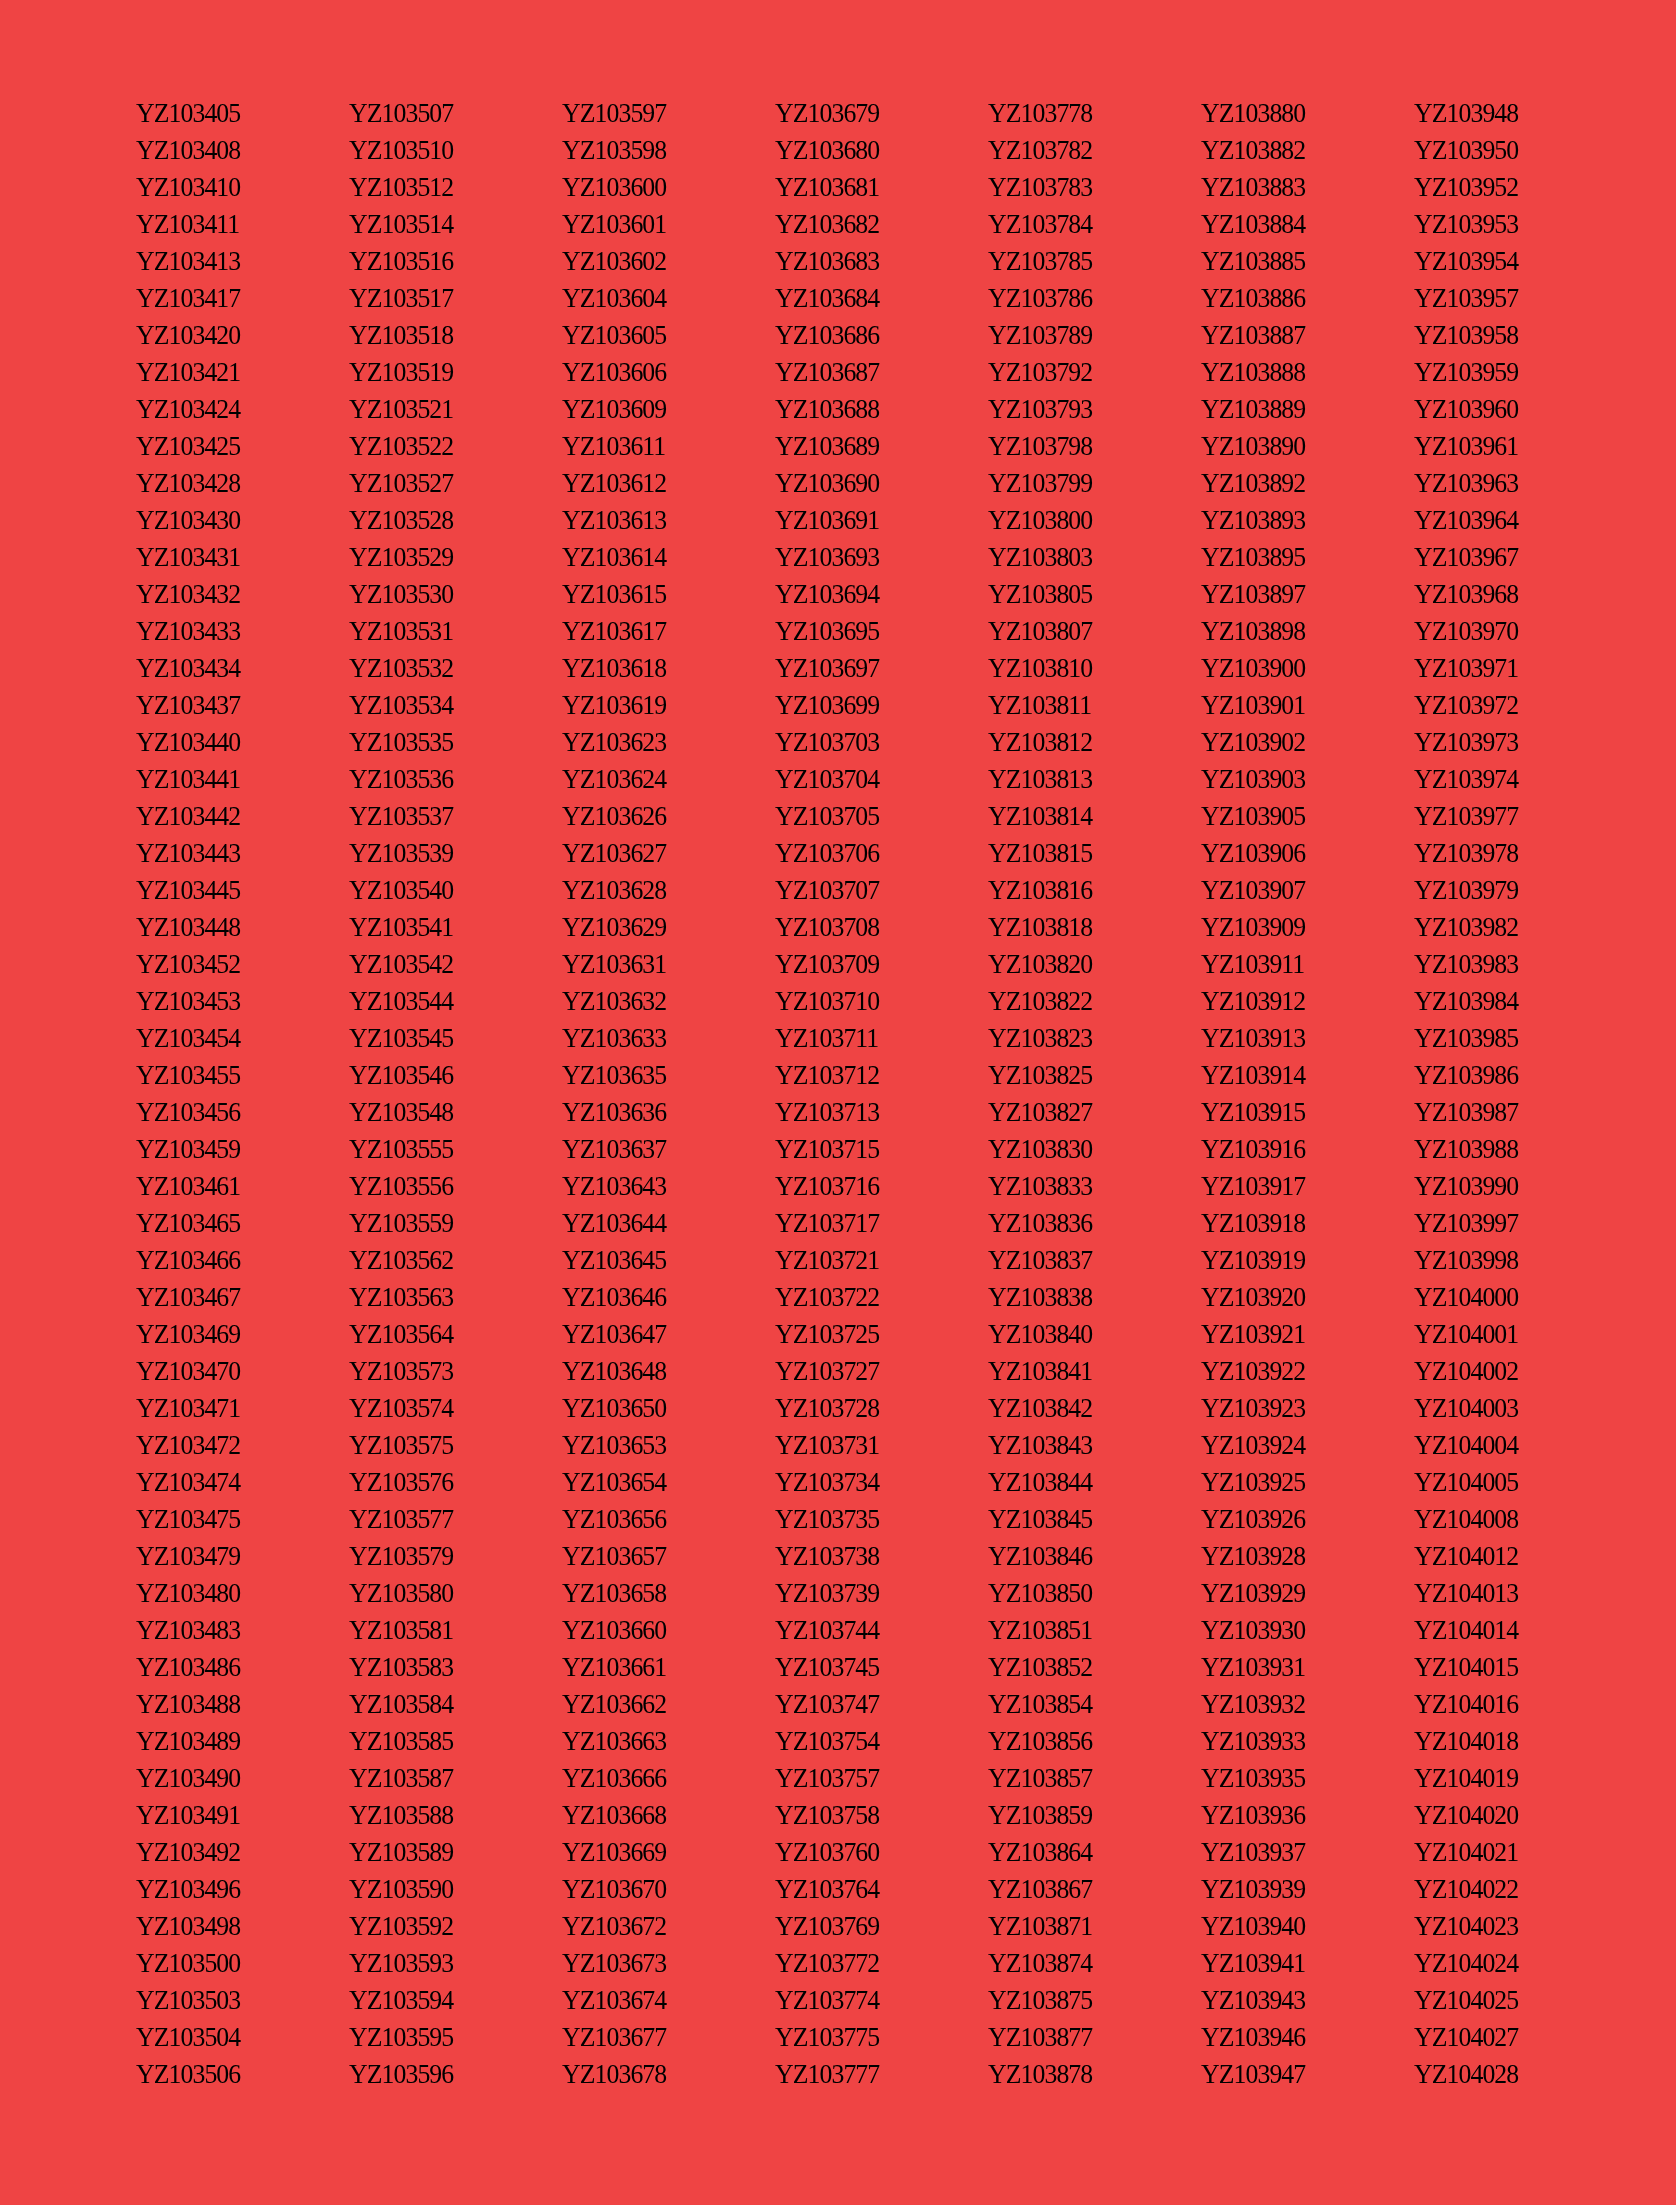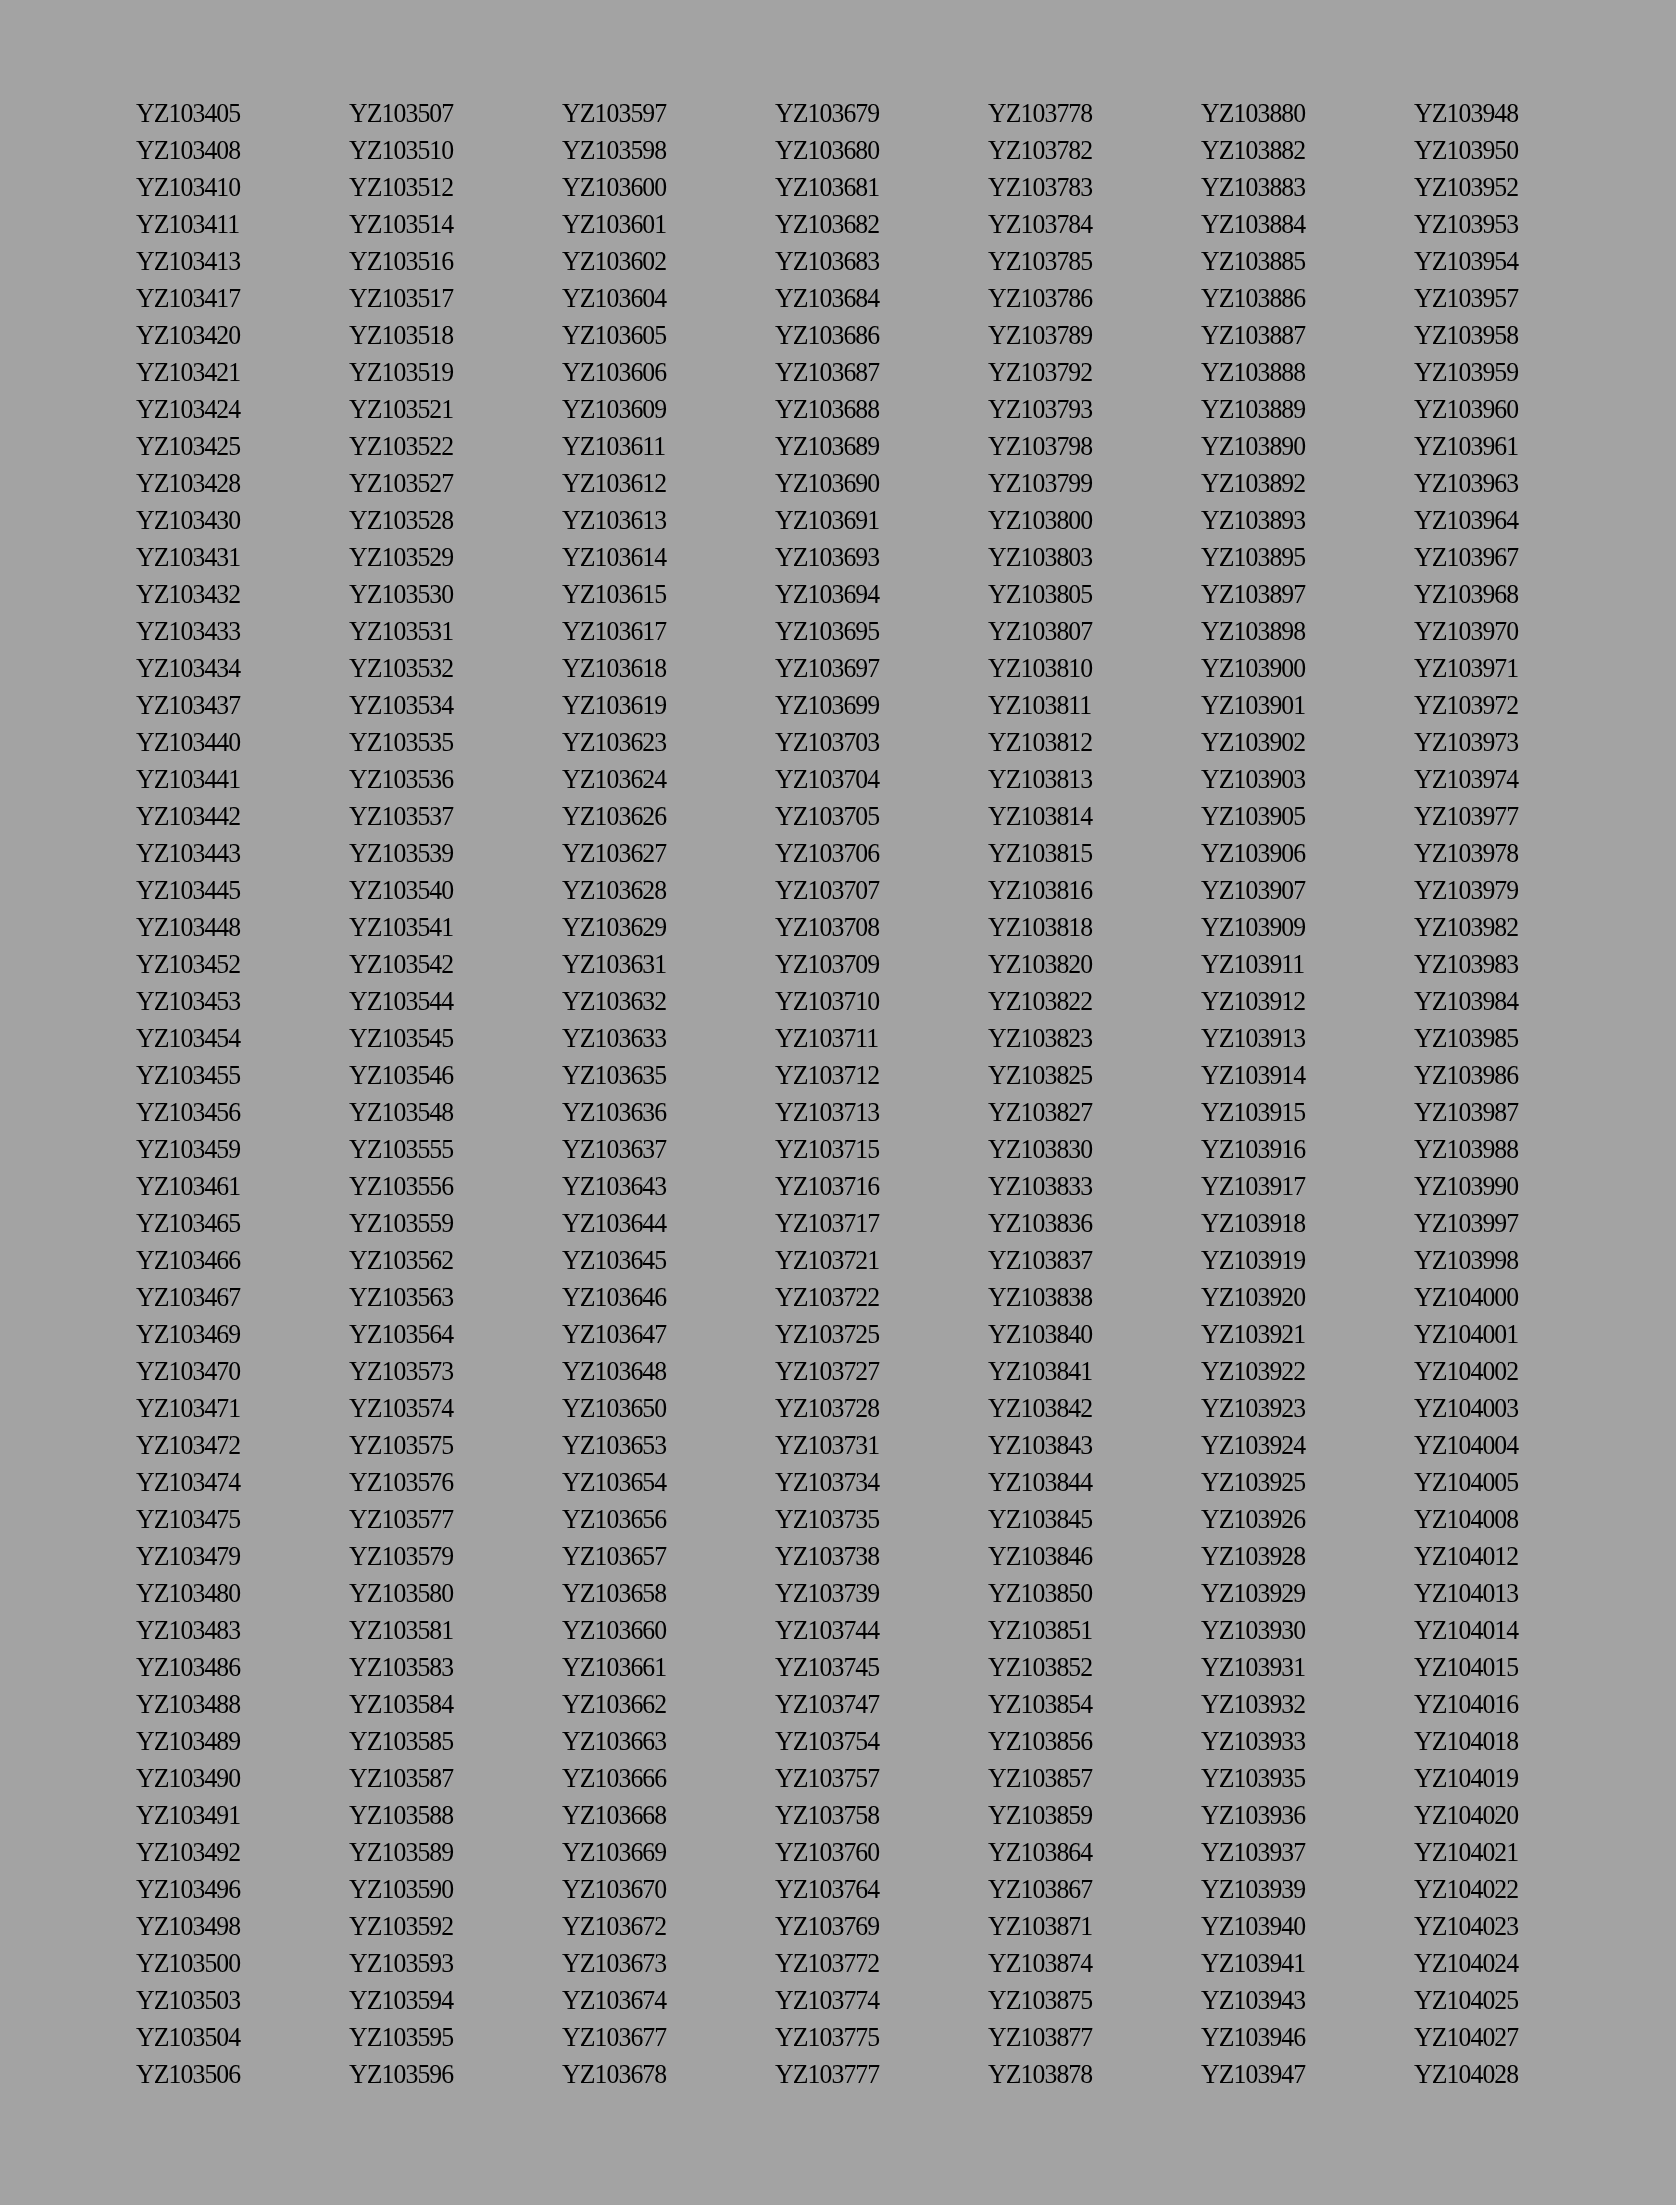--- a/index.html
+++ b/index.html
@@ -1,19 +1,19 @@
 <!DOCTYPE html>
 <html style="font-size:7.7px"><head>
 <meta charset="utf-8">
 <style>
   html, body { margin: 0; padding: 0; background: #ffffff; }
   body { width: 1677px; height: 2205px; position: relative; overflow: hidden; }
   .page {
     position: absolute; left: 0; top: 0; width: 1677px; height: 2205px;
-    background: #a3a3a3;
+    background: #ef4444;
   }
   .grid {
     position: absolute;
     left: 136px;
     top: 94px;
     display: grid;
     grid-template-columns: repeat(7, 213px);
     grid-auto-flow: column;
     grid-template-rows: repeat(54, 37px);
   }

